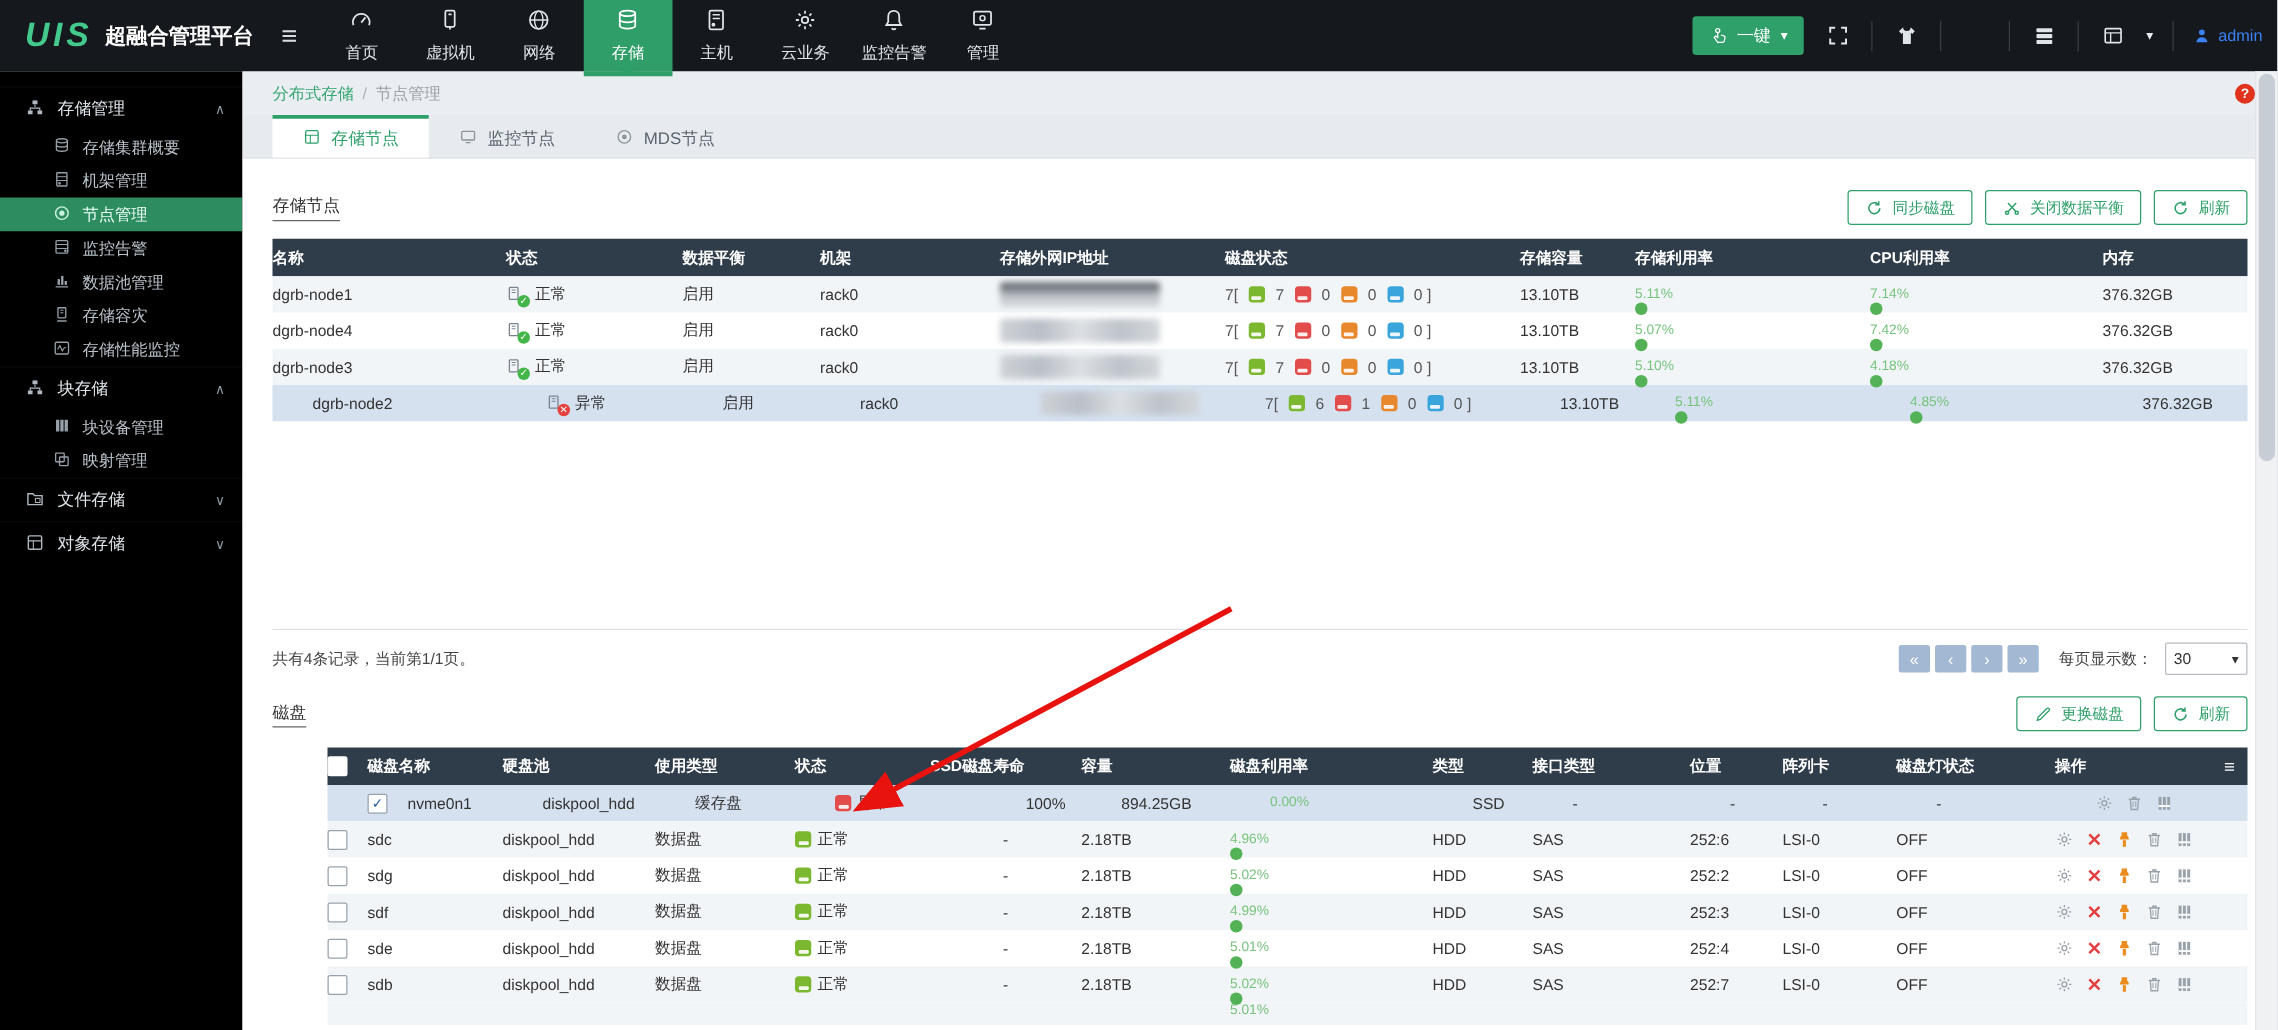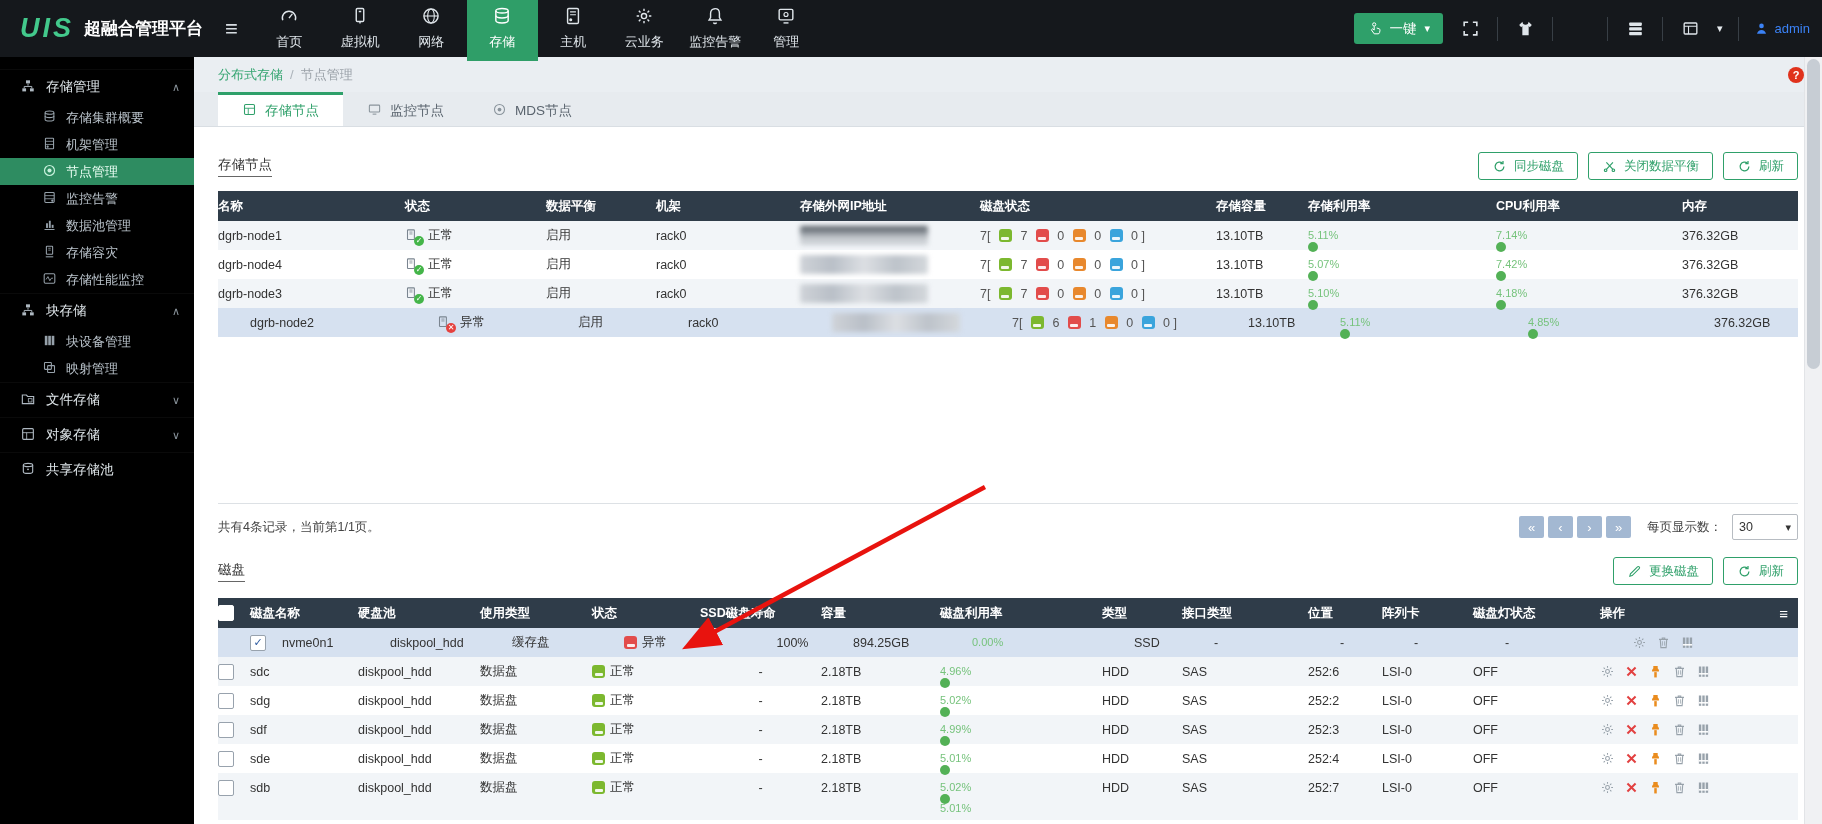--- a/index.html
+++ b/index.html
@@ -57,21 +57,21 @@
   .sec-head.disk{margin-top:4px;height:34px;}
   .sec-title{font-size:13.5px;color:#333;border-bottom:1px solid #666;padding-bottom:2px;}
   .btns{margin-left:auto;display:flex;}
   .btn{height:28px;border:1px solid #2fa06a;color:#2fa06a;background:#fff;border-radius:3px;display:inline-flex;
        align-items:center;gap:7px;padding:0 13px;font-size:12.5px;margin-left:10px;cursor:pointer;white-space:nowrap;}
   .btn svg{width:14px;height:14px;}
   
   .tbl{margin-top:10px;}
   .grid{display:grid;align-items:center;}
   .node-cols{grid-template-columns:187px 141px 110px 144px 180px 236px 92px 188px 186px 1fr;}
-  .disk-cols{grid-template-columns:32px 108px 122px 112px 108px 121px 119px 162px 80px 126px 74px 91px 127px 1fr;}
+  .disk-cols{grid-template-columns:32px 108px 122px 112px 108px 121px 119px 162px 80px 126px 74px 91px 127px 1fr;margin-left:44px;}
   .tbl-h{background:#2f3c49;color:#fff;height:30px;font-size:12.5px;font-weight:bold;}
   .row{height:29px;font-size:12.5px;color:#333;cursor:pointer;}
   .row.zebra{background:#f2f5f8;}
   .row.selected{background:#d6e1f0;padding-left:32px;}
   .row.partial{height:18px;overflow:hidden;align-items:start;}
   .cell{display:flex;align-items:center;gap:5px;min-width:0;}
   .num{color:#555;}
   .tray{display:inline-block;width:13px;height:13px;border-radius:3px;position:relative;flex:none;}
   .tray::after{content:"";position:absolute;left:2.5px;right:2.5px;bottom:2px;height:3.5px;background:rgba(255,255,255,.9);border-radius:1px;}
   .node-ico{position:relative;width:15px;height:17px;color:#7a8590;flex:none;margin-right:3px;}
@@ -344,32 +344,20 @@
     <div class="grp-h">
       <span><svg viewBox="0 0 24 24" fill="none" stroke="currentColor" stroke-width="1.7">
                 <rect x="4" y="4" width="16" height="16" rx="1.5"></rect>
                 <path d="M4 10h16M10 10v10" stroke-width="1.3"></path>
               </svg></span>
       <span>对象存储</span>
       <span class="chev">∨</span>
           </div>
 
   </div>
-        <div class="grp">
-    <div class="grp-h">
-      <span><svg viewBox="0 0 24 24" fill="none" stroke="currentColor" stroke-width="1.7">
-                <ellipse cx="12" cy="6" rx="7" ry="2.5"></ellipse>
-                <path d="M5 6v10c0 1.4 3.1 2.6 7 2.6s7-1.2 7-2.6V6"></path>
-                <circle cx="12" cy="12.5" r="1.4" fill="currentColor" stroke="none"></circle>
-              </svg></span>
-      <span>共享存储池</span>
-      <span class="chev"></span>
-          </div>
-
-  </div>
       </aside>
 
     <main class="content">
       <div class="bc-row">
         <span class="bc-a">分布式存储</span>
         <span class="bc-sep">/</span>
         <span class="bc-b">节点管理</span>
         <span class="help">?</span>
       </div>
       <div class="tabbar" id="tabbar">

